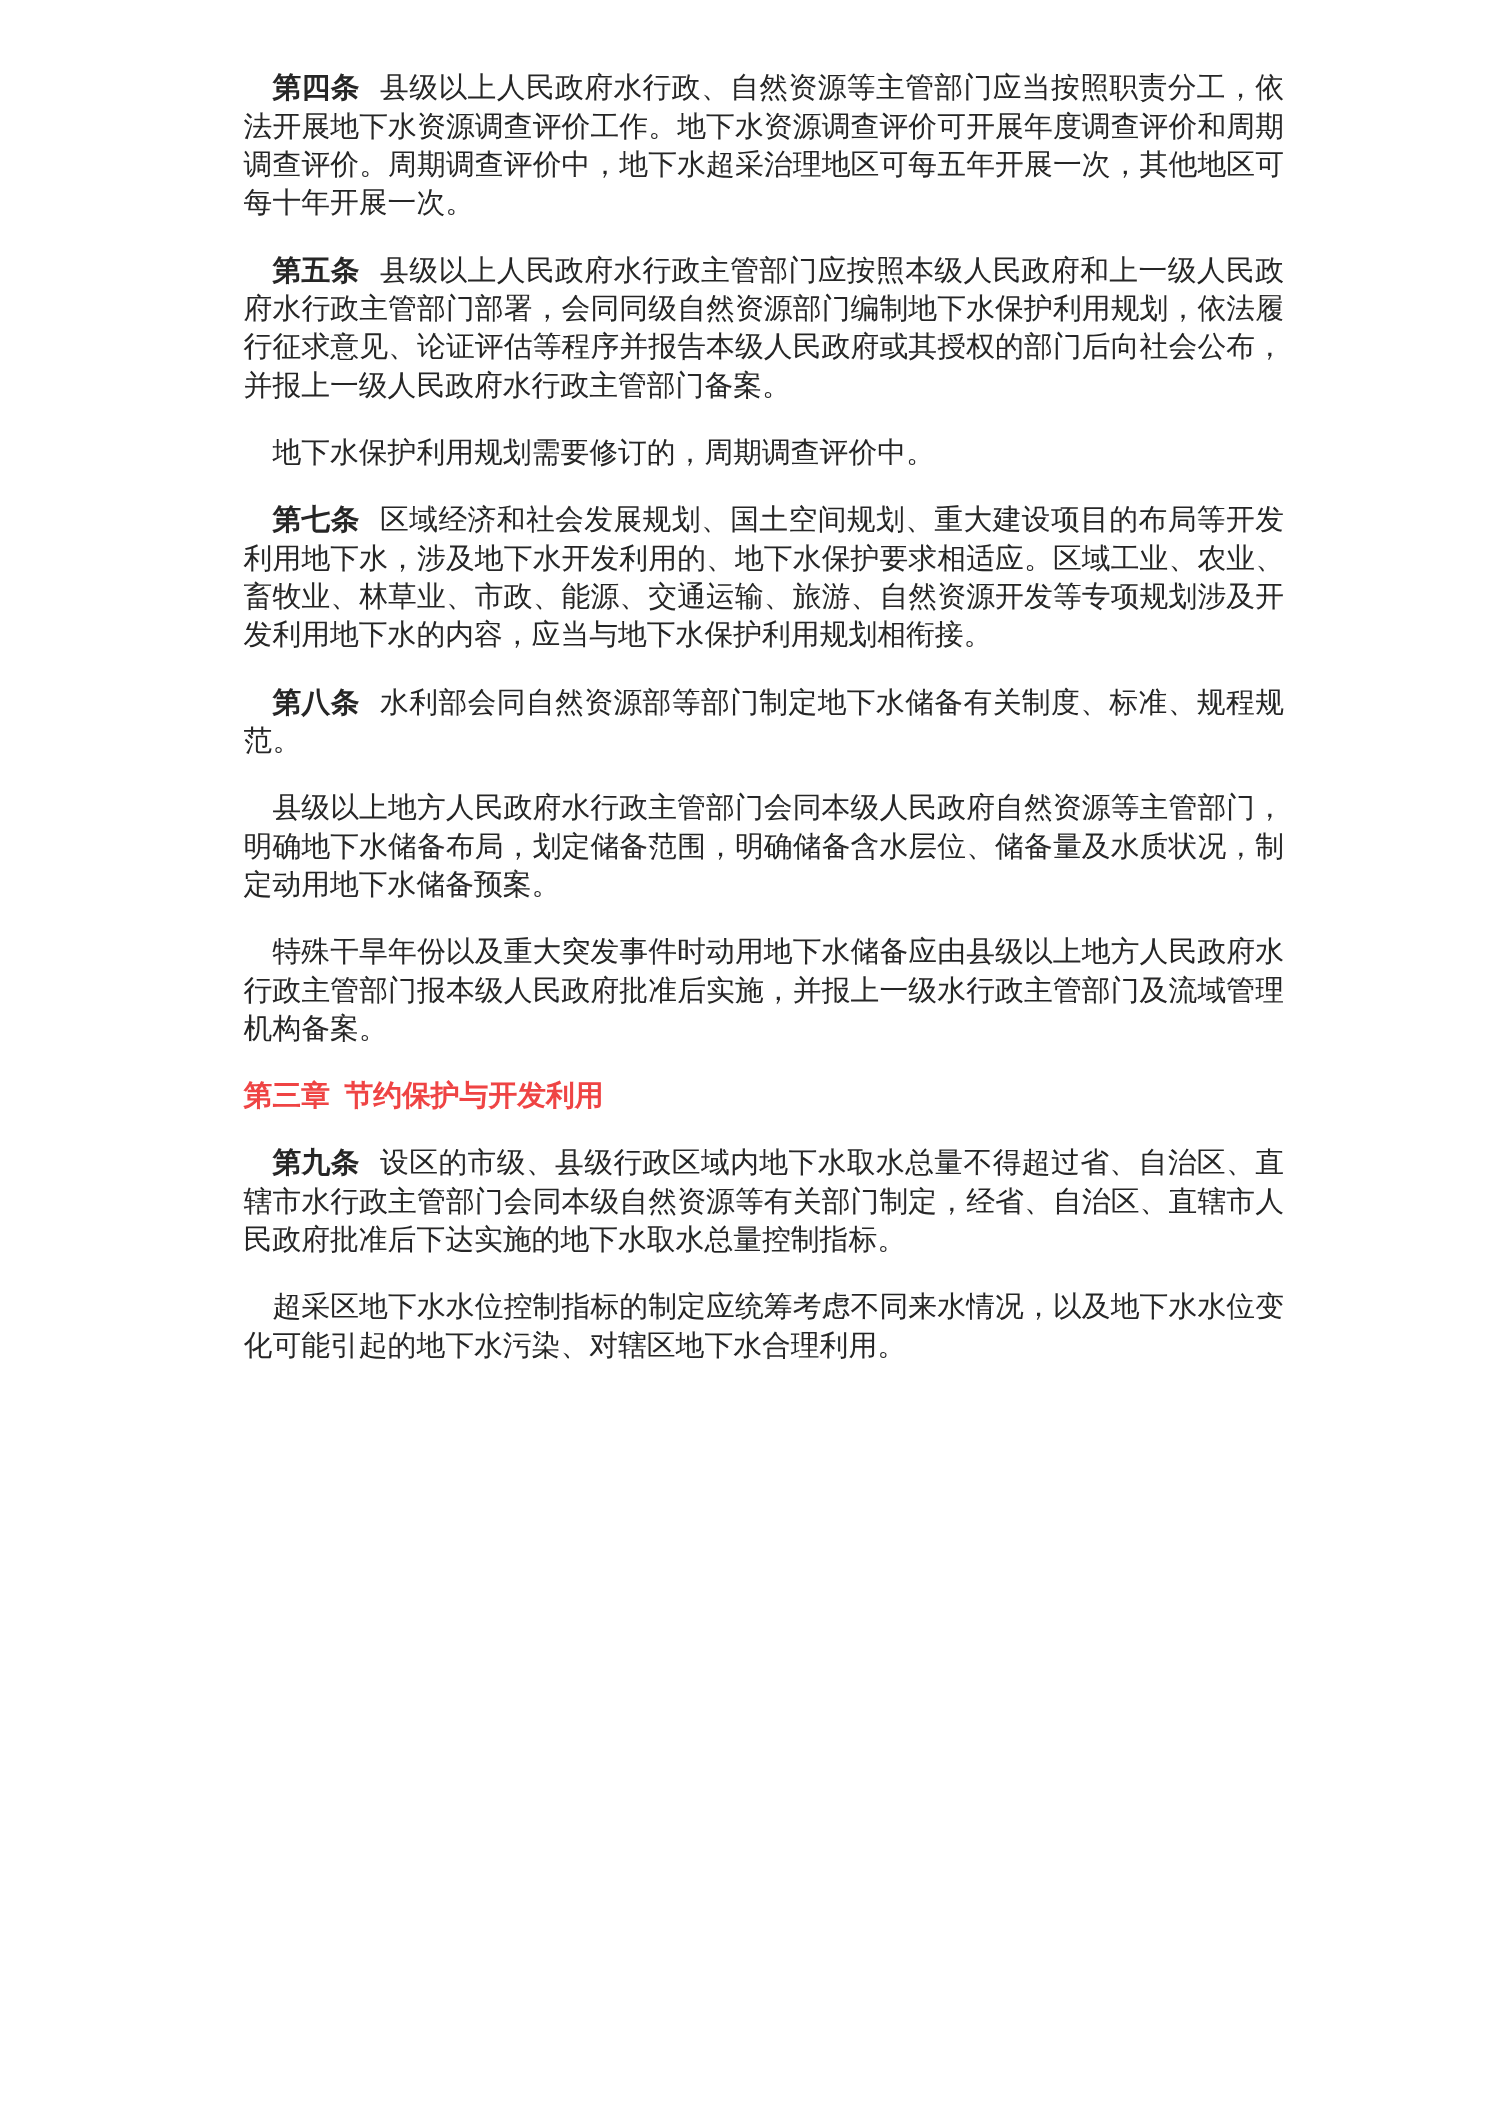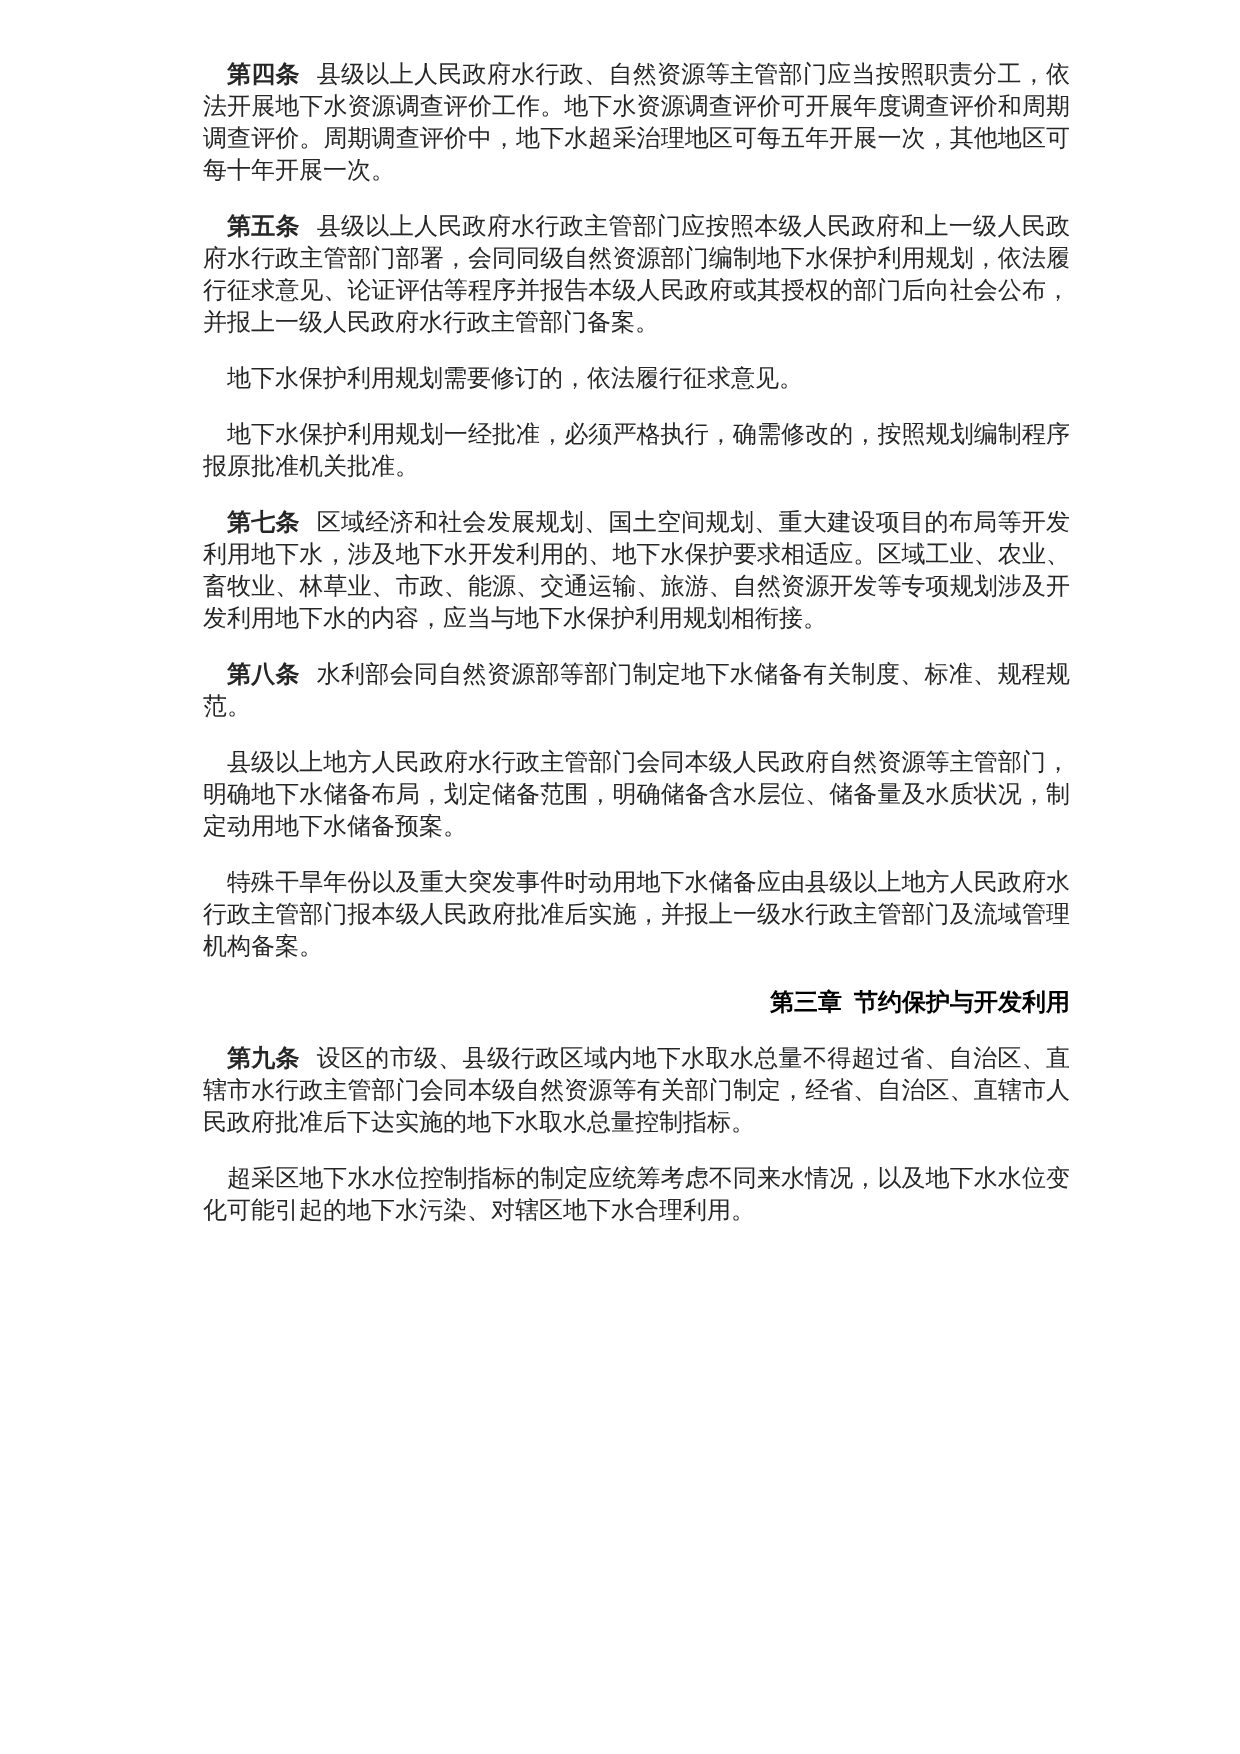--- a/index.html
+++ b/index.html
@@ -31,43 +31,42 @@
   }
   .article-label {
     font-weight: 700;
     font-family: "Liberation Sans", "DejaVu Sans", sans-serif;
     margin-right: 0.7em;
   }
   .chapter-heading {
     margin: 0 0 24px 0;
     font-size: 24px;
     line-height: 32px;
-    color: #000000;
-    text-align: right;
+    color: #ef4444;
+    text-align: left;
     font-weight: 700;
     font-family: "Liberation Sans", "DejaVu Sans", sans-serif;
   }
   .chapter-label {
     margin-right: 0.5em;
   }
 </style>
 </head>
 <body>
 
 <div class="page">
 
   <p class="para"><b class="article-label">第四条</b><span>县级以上人民政府水行政、自然资源等主管部门应当按照职责分工，依法开展地下水资源调查评价工作。地下水资源调查评价可开展年度调查评价和周期调查评价。周期调查评价中，地下水超采治理地区可每五年开展一次，其他地区可每十年开展一次。</span></p>
 
   <p class="para"><b class="article-label">第五条</b><span>县级以上人民政府水行政主管部门应按照本级人民政府和上一级人民政府水行政主管部门部署，会同同级自然资源部门编制地下水保护利用规划，依法履行征求意见、论证评估等程序并报告本级人民政府或其授权的部门后向社会公布，并报上一级人民政府水行政主管部门备案。</span></p>
 
 
-  <p class="para"><span>地下水保护利用规划需要修订的，依法履行征求意见。</span></p>
+  <p class="para"><span>地下水保护利用规划需要修订的，周期调查评价中。</span></p>
 
 
-  <p class="para"><span>地下水保护利用规划一经批准，必须严格执行，确需修改的，按照规划编制程序报原批准机关批准。</span></p>
 
   <p class="para"><b class="article-label">第七条</b><span>区域经济和社会发展规划、国土空间规划、重大建设项目的布局等开发利用地下水，涉及地下水开发利用的、地下水保护要求相适应。区域工业、农业、畜牧业、林草业、市政、能源、交通运输、旅游、自然资源开发等专项规划涉及开发利用地下水的内容，应当与地下水保护利用规划相衔接。</span></p>
 
 
   <p class="para"><b class="article-label">第八条</b><span>水利部会同自然资源部等部门制定地下水储备有关制度、标准、规程规范。</span></p>
 
   <p class="para"><span>县级以上地方人民政府水行政主管部门会同本级人民政府自然资源等主管部门，明确地下水储备布局，划定储备范围，明确储备含水层位、储备量及水质状况，制定动用地下水储备预案。</span></p>
 
   <p class="para"><span>特殊干旱年份以及重大突发事件时动用地下水储备应由县级以上地方人民政府水行政主管部门报本级人民政府批准后实施，并报上一级水行政主管部门及流域管理机构备案。</span></p>
 

